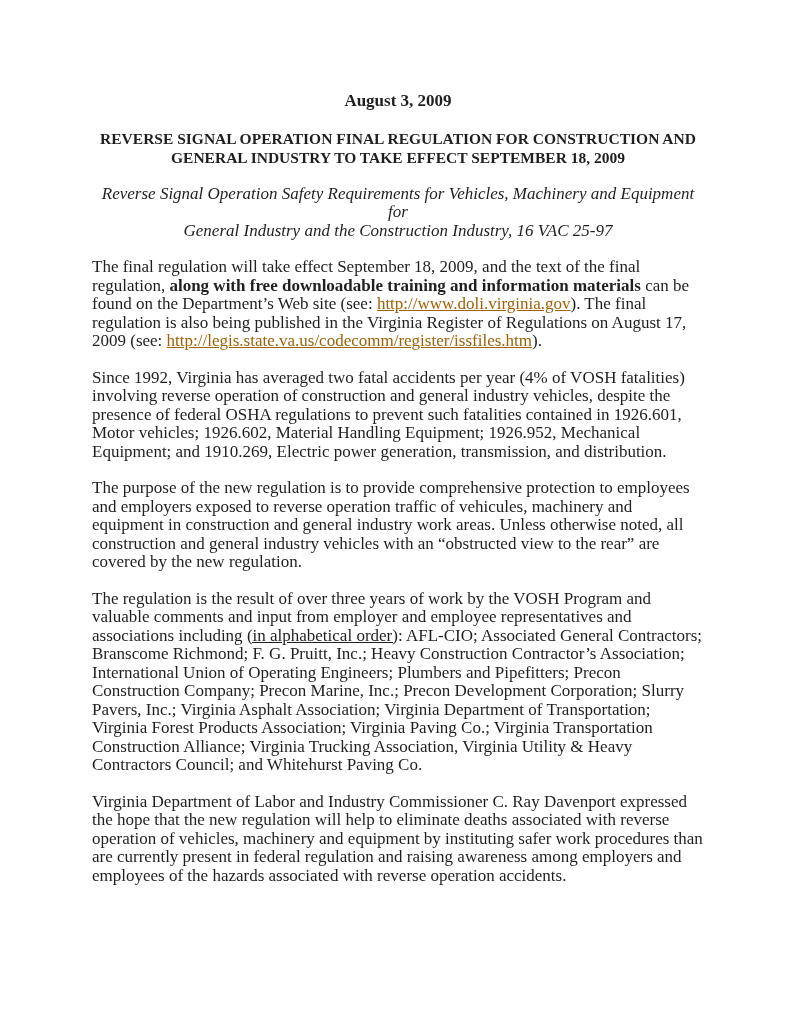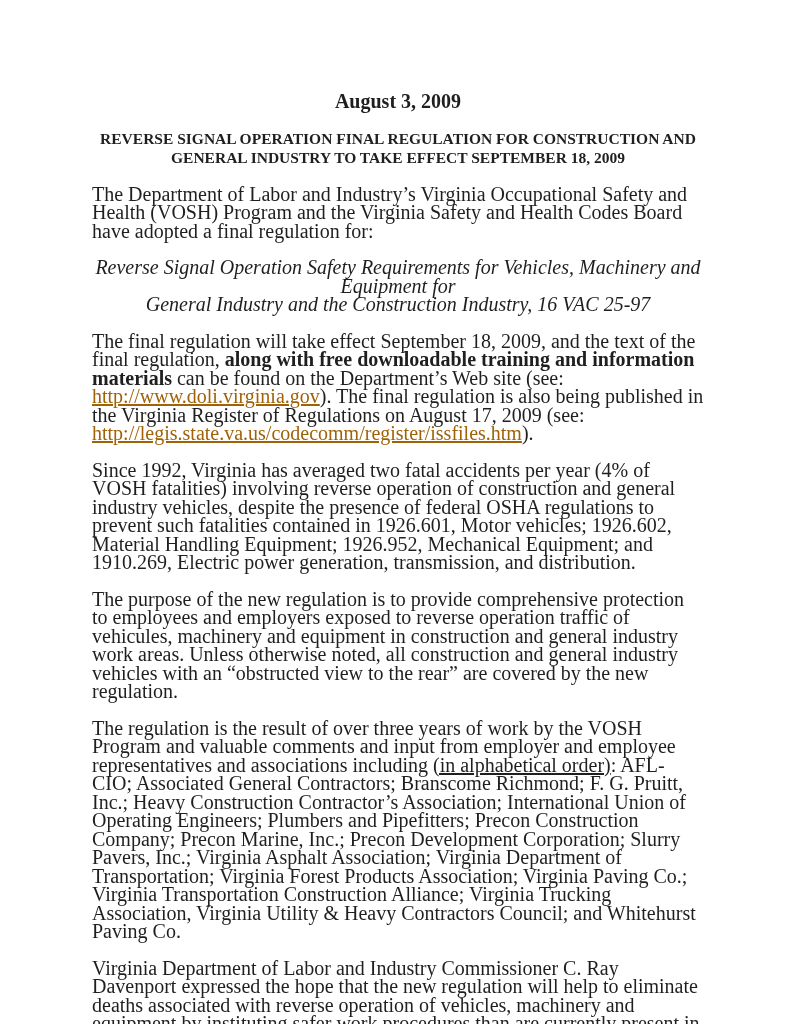--- a/index.html
+++ b/index.html
@@ -15,21 +15,21 @@
     width: 791px; height: 1024px;
     background: #ffffff;
   }
   .content {
     position: absolute;
     left: 92px; top: 92px;
     width: 612px;
   }
   p.para {
     margin: 0 0 18px 0;
-    font-size: 20px;
+    font-size: 17px;
     line-height: 18.5px;
     white-space: pre-line;
     text-align: left;
   }
   p.date-line {
     font-weight: bold;
     text-align: center;
   }
   p.doc-title {
     font-weight: bold;
@@ -51,21 +51,20 @@
 </style>
 </head>
 <body>
 
 <div class="page">
   <div class="content">
     <p class="para date-line">August 3, 2009</p>
     <p class="para doc-title">REVERSE SIGNAL OPERATION FINAL REGULATION FOR CONSTRUCTION AND
 GENERAL INDUSTRY TO TAKE EFFECT SEPTEMBER 18, 2009</p>
     <div>
-        <p class="para"><span class="seg-normal">The Department of Labor and Industry’s Virginia Occupational Safety and Health (VOSH) Program and the Virginia Safety and Health Codes Board have adopted a final regulation for:</span></p>
         <p class="para center"><span class="seg-italic">Reverse Signal Operation Safety Requirements for Vehicles, Machinery and Equipment for
 General Industry and the Construction Industry, 16 VAC 25-97</span></p>
         <p class="para"><span class="seg-normal">The final regulation will take effect September 18, 2009, and the text of the final regulation, </span><span class="seg-bold">along with free downloadable training and information materials</span><span class="seg-normal"> can be found on the Department’s Web site (see:  </span><a class="seg-link">http://www.doli.virginia.gov</a><span class="seg-normal">).  The final regulation is also being published in the Virginia Register of Regulations on August 17, 2009 (see: </span><a class="seg-link">http://legis.state.va.us/codecomm/register/issfiles.htm</a><span class="seg-normal">).</span></p>
         <p class="para"><span class="seg-normal">Since 1992, Virginia has averaged two fatal accidents per year (4% of VOSH fatalities) involving reverse operation of construction and general industry vehicles, despite the presence of federal OSHA regulations to prevent such fatalities contained in 1926.601, Motor vehicles; 1926.602, Material Handling Equipment; 1926.952, Mechanical Equipment; and 1910.269, Electric power generation, transmission, and distribution.</span></p>
         <p class="para"><span class="seg-normal">The purpose of the new regulation is to provide comprehensive protection to employees and employers exposed to reverse operation traffic of vehicules, machinery and equipment in construction and general industry work areas.  Unless otherwise noted, all construction and general industry vehicles with an “obstructed view to the rear” are covered by the new regulation.</span></p>
         <p class="para"><span class="seg-normal">The regulation is the result of over three years of work by the VOSH Program and valuable comments and input from employer and employee representatives and associations including </span><span class="seg-underline">(in alphabetical order)</span><span class="seg-normal">:  AFL-CIO; Associated General Contractors; Branscome Richmond; F. G. Pruitt, Inc.; Heavy Construction Contractor’s Association;  International Union of Operating Engineers; Plumbers and Pipefitters; Precon Construction Company; Precon Marine, Inc.; Precon Development Corporation; Slurry Pavers, Inc.; Virginia Asphalt Association; Virginia Department of Transportation; Virginia Forest Products Association; Virginia Paving Co.; Virginia Transportation Construction Alliance; Virginia Trucking Association, Virginia Utility &amp; Heavy Contractors Council; and Whitehurst Paving Co.</span></p>
         <p class="para"><span class="seg-normal">Virginia Department of Labor and Industry Commissioner C. Ray Davenport expressed the hope that the new regulation will help to eliminate deaths associated with reverse operation of vehicles, machinery and equipment by instituting safer work procedures than are currently present in federal regulation and raising awareness among employers and employees of the hazards associated with reverse operation accidents.</span></p>
       </div>
   </div>
 </div>

